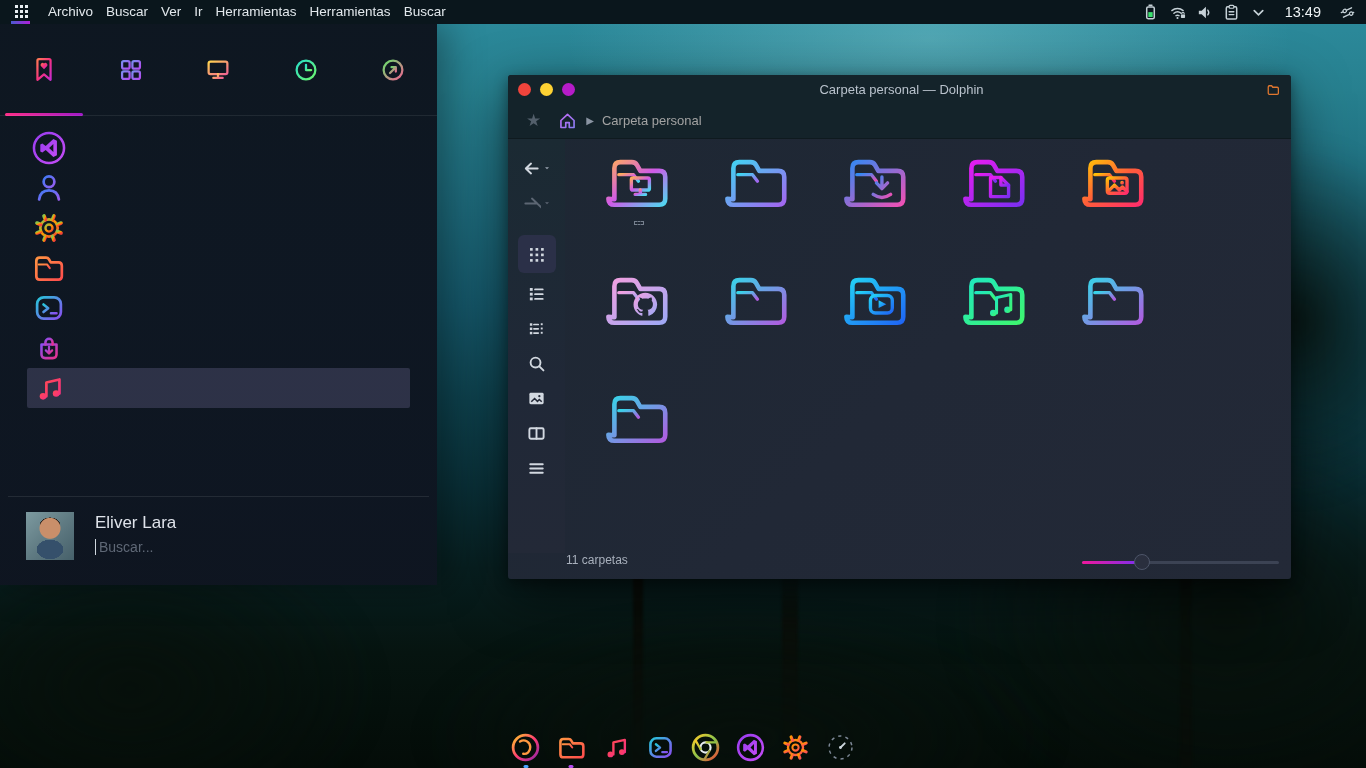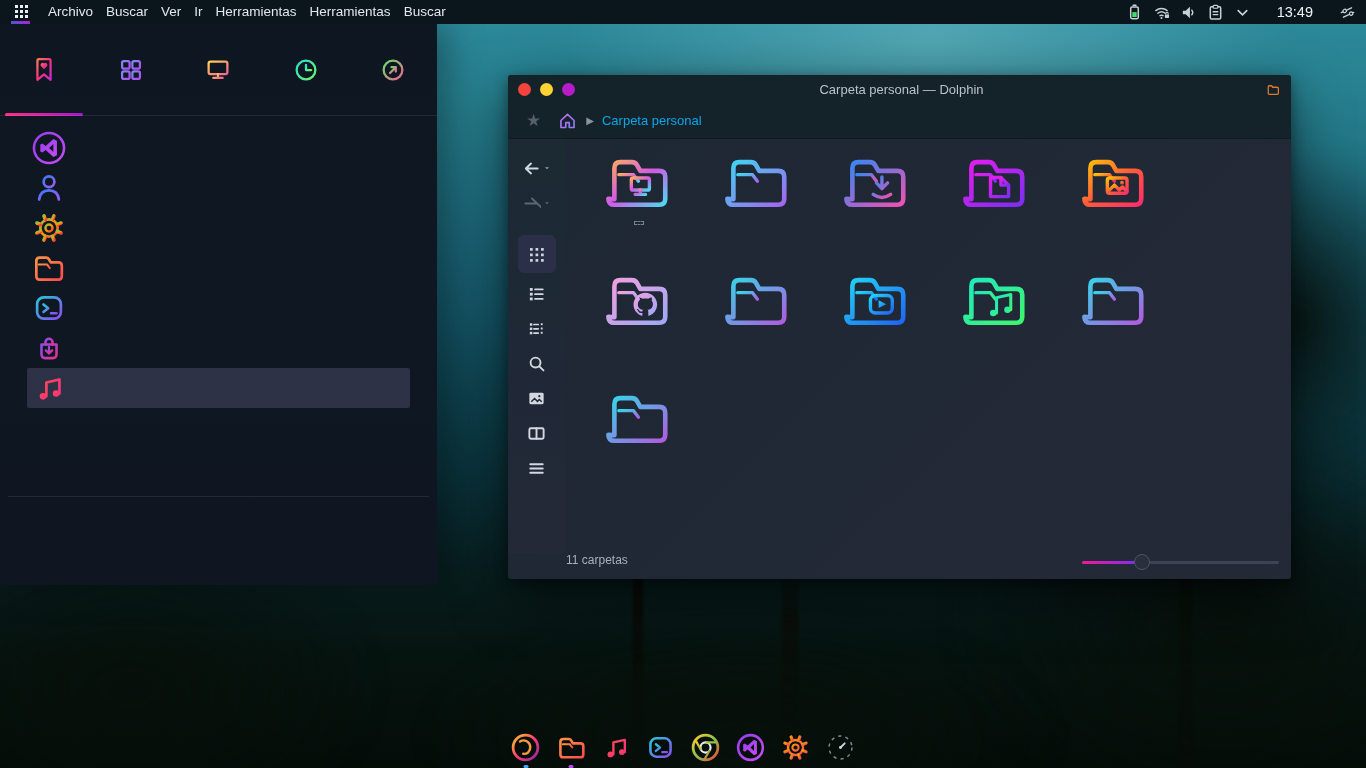--- a/index.html
+++ b/index.html
@@ -16,21 +16,21 @@
   .foliage { position:absolute; border-radius:50%; background:radial-gradient(closest-side,rgba(7,16,11,.9),transparent); filter:blur(10px); }
 
   
   .menubar { position:absolute; top:0; left:0; width:1366px; height:24px;
     background:#0a161c; display:flex; align-items:center; padding:0 10px; z-index:50; }
   .mb-launcher { position:relative; width:24px; height:24px; display:flex; align-items:center; justify-content:center; margin-right:14px; cursor:default; }
   .mb-launcher::after { content:""; position:absolute; left:1px; bottom:0; width:19px; height:3px;
     background:linear-gradient(90deg,#4a5ad0,#b01ed8); }
   .mb-items { display:flex; gap:13px; }
   .mb-item { color:#e2e8ec; font-size:13.5px; line-height:24px; }
-  .mb-right { margin-left:auto; display:flex; align-items:center; gap:22px; }
+  .mb-right { margin-left:auto; display:flex; align-items:center; gap:14px; }
   .mb-clock { color:#eef3f5; font-size:14.5px; margin:0 4px; }
   .tray-ic { display:flex; align-items:center; }
 
   
   .panel { position:absolute; left:0; top:24px; width:437px; height:561px;
     background:linear-gradient(180deg, rgba(13,19,29,.97), rgba(15,21,33,.94));
     box-shadow:10px 0 34px rgba(0,0,0,.35); z-index:40; }
   .tabs { display:flex; height:92px; position:relative; }
   .tab { width:87.4px; display:flex; flex-direction:column; align-items:center; justify-content:center; gap:7px; position:relative; padding-top:6px; }
   .tab-label { font-size:12.5px; color:#ccd3da; }
@@ -64,21 +64,21 @@
     box-shadow:0 18px 55px rgba(0,0,0,.55), 0 4px 14px rgba(0,0,0,.4); z-index:30;
     background:linear-gradient(135deg,#1d2733 0%,#212836 55%,#232937 100%); }
   .titlebar { height:28px; background:#14232a; display:flex; align-items:center; padding:0 10px; position:relative; }
   .lights { display:flex; gap:9px; align-items:center; }
   .light { width:13px; height:13px; border-radius:50%; }
   .win-title { position:absolute; left:4px; right:0; text-align:center; font-size:13px; color:#b9c2cc; pointer-events:none; }
   .title-ic { margin-left:auto; display:flex; }
   .toolbar { height:36px; background:#14232a; display:flex; align-items:center; padding:0 18px; border-bottom:1px solid rgba(0,0,0,.25); }
   .star { color:#535f6b; font-size:17px; margin-right:16px; line-height:1; }
   .crumb-sep { color:#8a94a2; font-size:10px; margin:0 8px; }
-  .crumb { font-size:13px; color:#0ea5e9; }
+  .crumb { font-size:13px; color:#a3a3a3; }
   .win-main { display:flex; height:414px; }
   .side { width:57px; flex:none; display:flex; flex-direction:column; align-items:center; padding-top:14px;
     background:linear-gradient(180deg,#1b2a33 0%,#202837 60%,#232937 100%); }
   .side-btn { width:38px; height:30px; display:flex; align-items:center; justify-content:center; gap:2px; margin-bottom:5px; border-radius:6px; }
   .side-btn.active { background:#2b3048; height:38px; }
   .side-gap { height:12px; }
   .content { flex:1; display:flex; flex-direction:column; }
   .fgrid { display:flex; flex-wrap:wrap; padding:10px 0 0 14px; }
   .fcell { width:119px; height:110px; display:flex; flex-direction:column; align-items:center; margin-bottom:8px; }
   .flabel { margin-top:4px; font-size:12.5px; color:#b4bac6; max-width:114px; white-space:nowrap; padding:0 3px; }
@@ -395,20 +395,27 @@
             <path d="M20.7 34.5 V17 l16.5-3.8 V31" fill="none" stroke="url(#lg11)" stroke-width="3.4" stroke-linecap="round" stroke-linejoin="round"></path>
           </svg>
         </span>
        <span class="app-txt">
          <span class="app-title"></span>
          <span class="app-sub"></span>
        </span>
      </div>
     </div>
   <div class="panel-divider"></div>
+  <div class="user">
+    <div class="avatar"></div>
+    <div class="user-txt">
+      <div class="user-name">Eliver Lara</div>
+      <input class="search-input" placeholder="Buscar..." style="">
+    </div>
+  </div>
 </div>
 
 <div class="window">
   <div class="titlebar">
     <div class="lights" id="lights">
         <span class="light" style="background:#f0443c;"></span>
         <span class="light" style="background:#fdd233;"></span>
         <span class="light" style="background:#b61cc9;"></span>
       </div>
     <div class="win-title">Carpeta personal — Dolphin</div>

